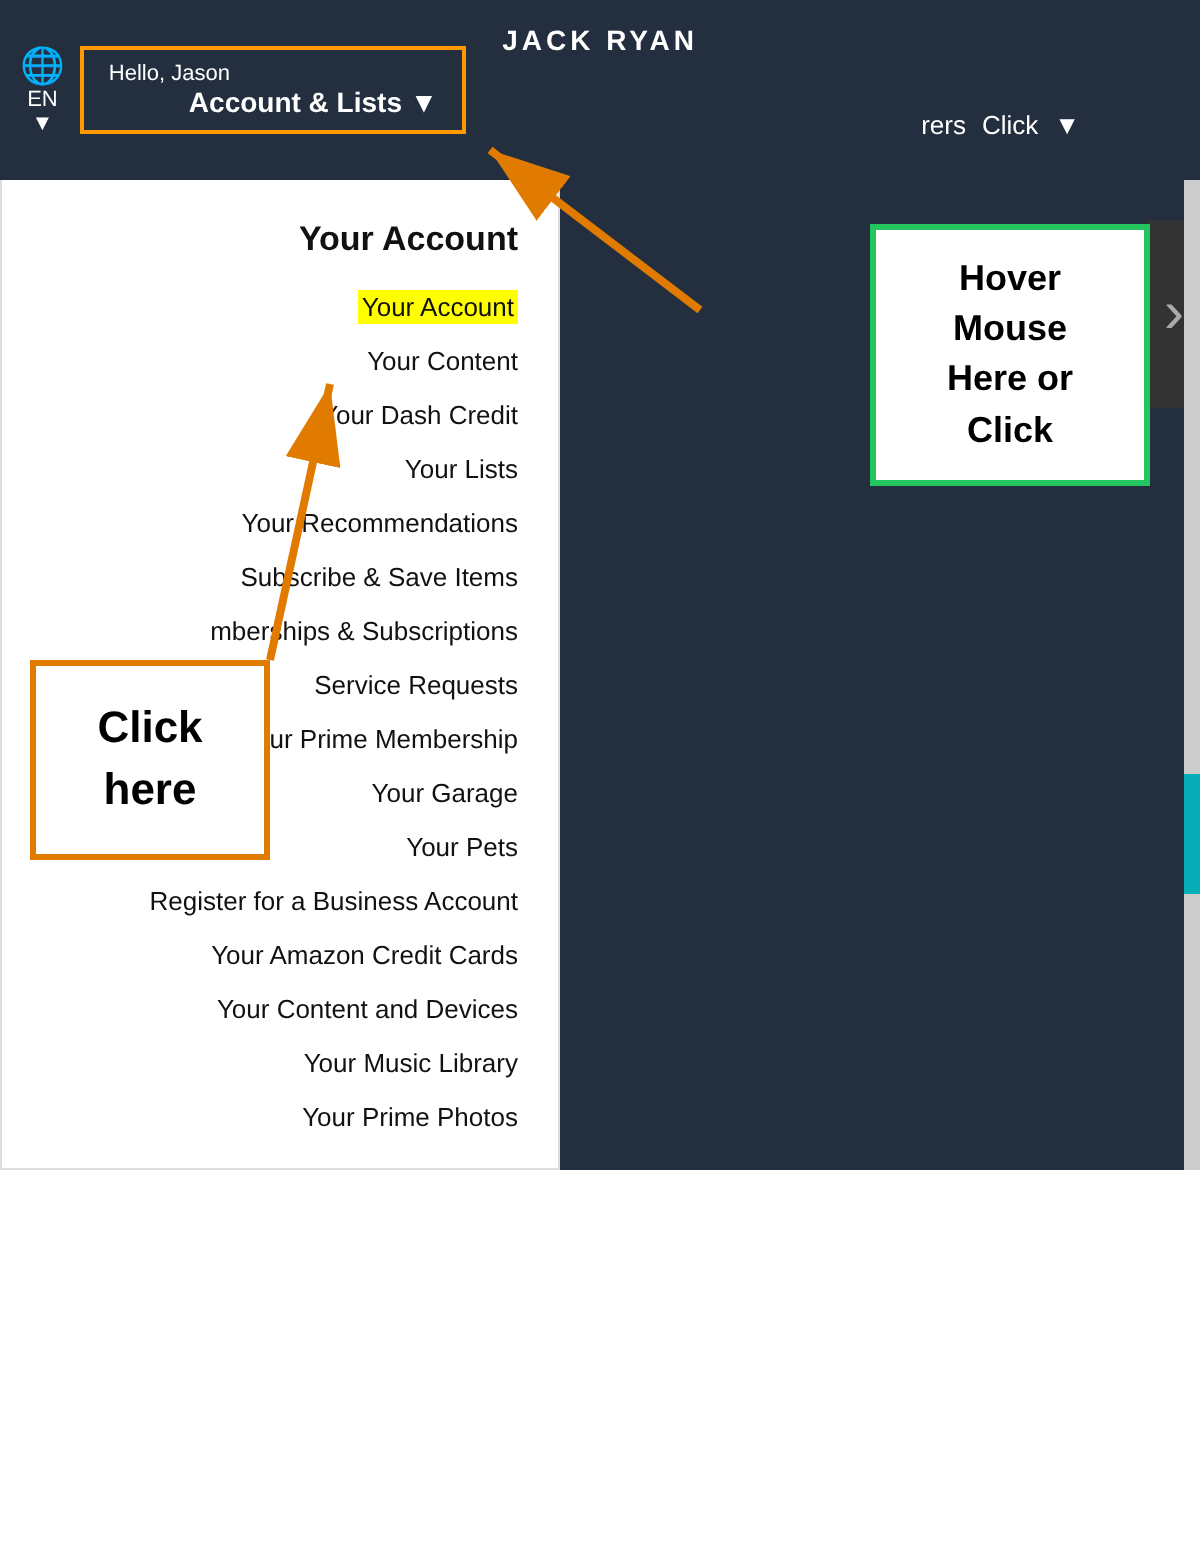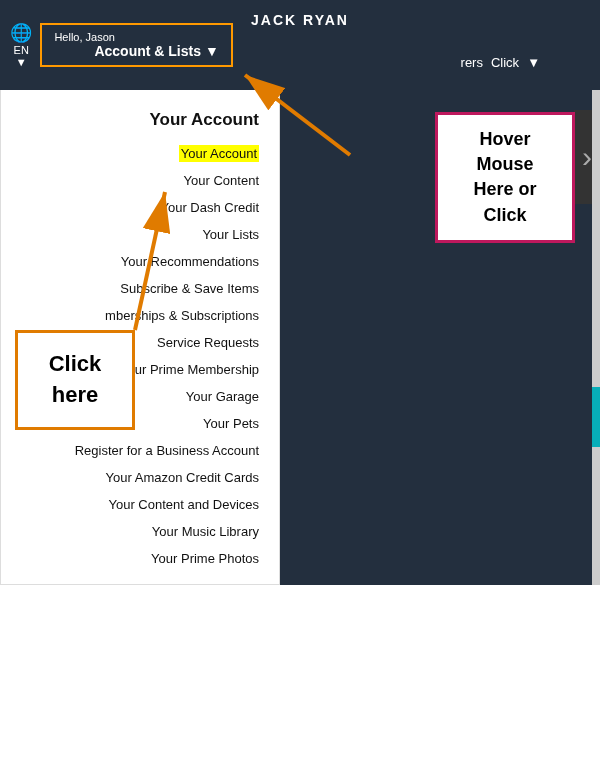--- a/index.html
+++ b/index.html
@@ -165,21 +165,21 @@
       position: absolute;
       top: 60%;
     }
 
     
     .annotation-hover {
       position: absolute;
       top: 112px;
       right: 25px;
       background: #fff;
-      border: 3px solid #be185d;
+      border: 3px solid #22c55e;
       padding: 12px 16px;
       font-size: 18px;
       font-weight: bold;
       text-align: center;
       line-height: 1.4;
       width: 140px;
       z-index: 10;
     }
 
     .annotation-click {

